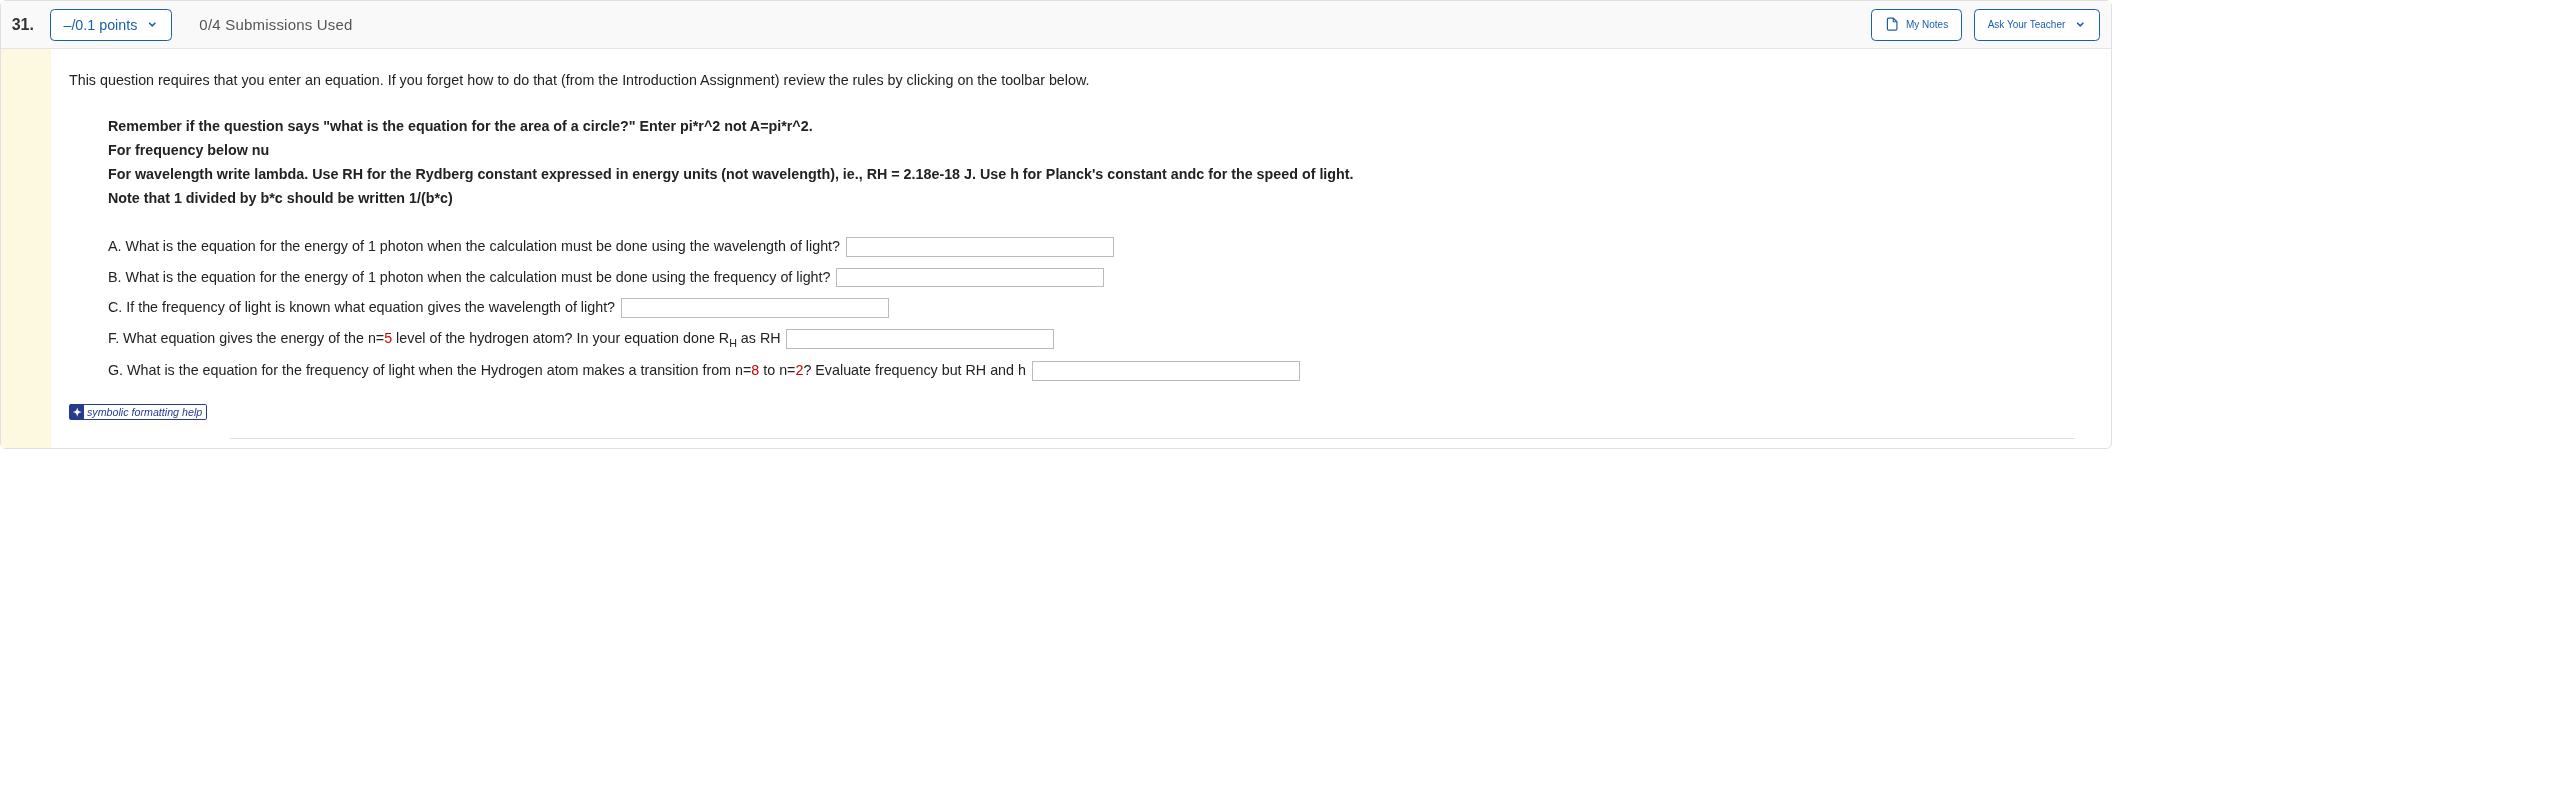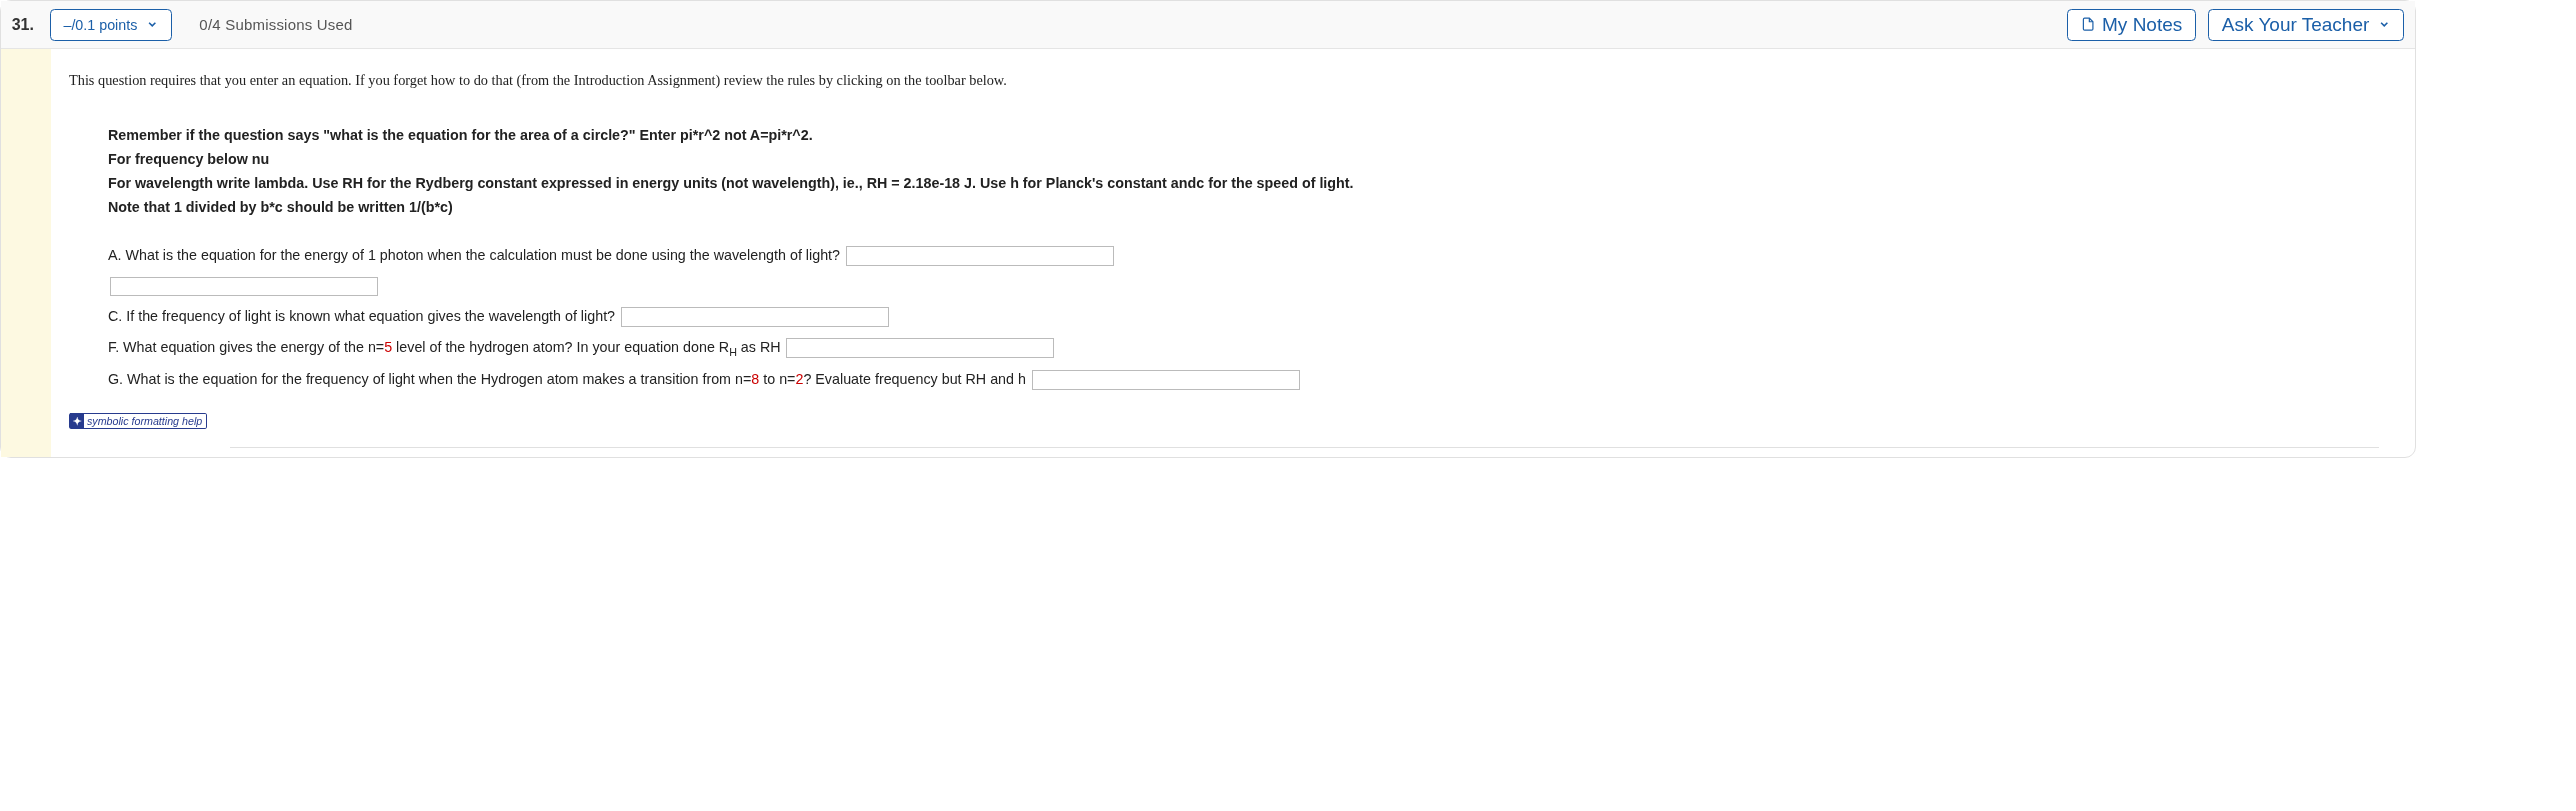--- a/index.html
+++ b/index.html
@@ -5,22 +5,22 @@
   * { box-sizing: border-box; }
   html, body {
     margin: 0; padding: 0;
     font-family: "Helvetica Neue", Arial, sans-serif;
     font-size: 13.4px;
     color: #333;
     background: #fff;
   }
   .container {
     border: 0.9px solid #e0e0e0;
-    border-radius: 11px;
-    width: 2416px;
+    border-radius: 6px;
+    width: 2112px;
   }
   .header-bar {
     display: flex;
     align-items: center;
     padding: 7.1px 10.7px;
     background: #f9f9f9;
     border-bottom: 0.9px solid #e5e5e5;
     height: 48px;
   }
   .qnum {
@@ -55,21 +55,21 @@
     display: flex;
     gap: 12.5px;
   }
   .tool-btn {
     display: inline-flex;
     align-items: center;
     border: 1.3px solid #1b5fa8;
     border-radius: 4.5px;
     padding: 5.4px 12.5px;
     color: #1b5fa8;
-    font-size: 19px;
+    font-size: 10px;
     cursor: pointer;
     background: #fff;
     height: 32px;
   }
   .tool-btn svg { margin-right: 7.1px; }
   .tool-btn .arrow { margin-left: 9px; margin-right: 0; }
   .body-wrap {
     display: flex;
   }
   .left-stripe {
@@ -77,21 +77,21 @@
     background: #fdf9e1;
     flex: 0 0 50px;
   }
   .content {
     padding: 19.6px 18px 9px 18px;
     flex: 1;
     line-height: 1.55;
     font-size: 14.3px;
     color: #222;
   }
-  .intro { margin-bottom: 33px; font-family: Liberation Serif, serif; }
+  .intro { margin-bottom: 24px; }
   .instructions {
     padding-left: 39px;
     font-weight: bold;
     margin-bottom: 24px;
     max-width: 1570px;
   }
   .instructions p { margin: 0 0 1.8px 0; }
   .questions {
     padding-left: 39px;
     max-width: 1606px;
@@ -190,20 +190,21 @@
         <p>For wavelength write lambda. Use RH for the Rydberg constant expressed in energy units (not wavelength), ie., RH = 2.18e-18 J. Use h for Planck's constant andc for the speed of light.</p>
         <p>Note that 1 divided by b*c should be written 1/(b*c)</p>
       </div>
 
       <div class="questions">
         <div class="qrow">
           <span>A. What is the equation for the energy of 1 photon when the calculation must be done using the wavelength of light?</span>
           <input type="text" style="width: 268px;">
         </div>
         <div class="qrow">
+          <span>B. What is the equation for the energy of 1 photon when the calculation must be done using the frequency of light?</span>
           <input type="text" style="width: 268px;">
         </div>
         <div class="qrow">
           <span>C. If the frequency of light is known what equation gives the wavelength of light?</span>
           <input type="text" style="width: 268px;">
         </div>
         <div class="qrow">
           <span>F. What equation gives the energy of the n=</span><span class="red-num">5</span><span> level of the hydrogen atom? In your equation done R</span><sub>H</sub><span> as RH</span>
           <input type="text" style="width: 268px;">
         </div>

